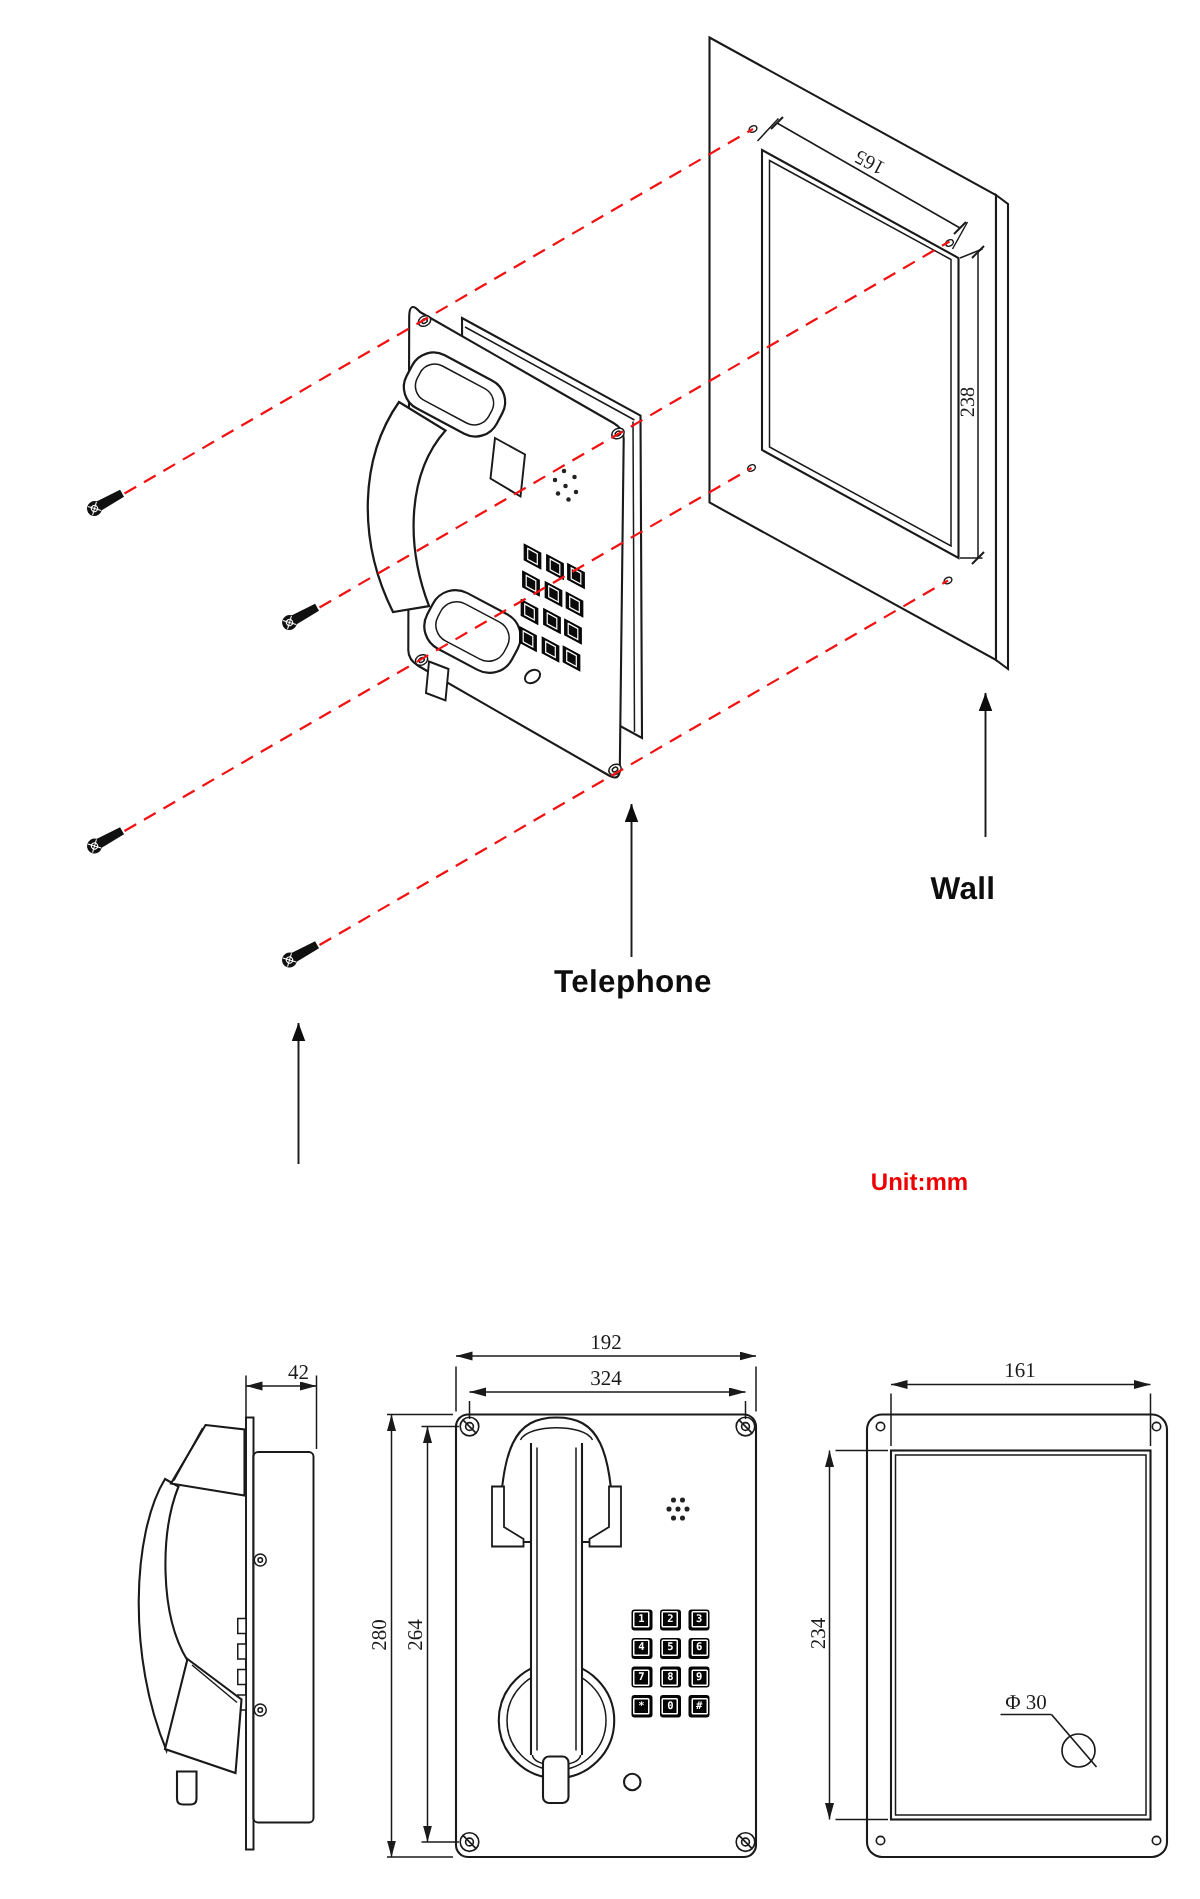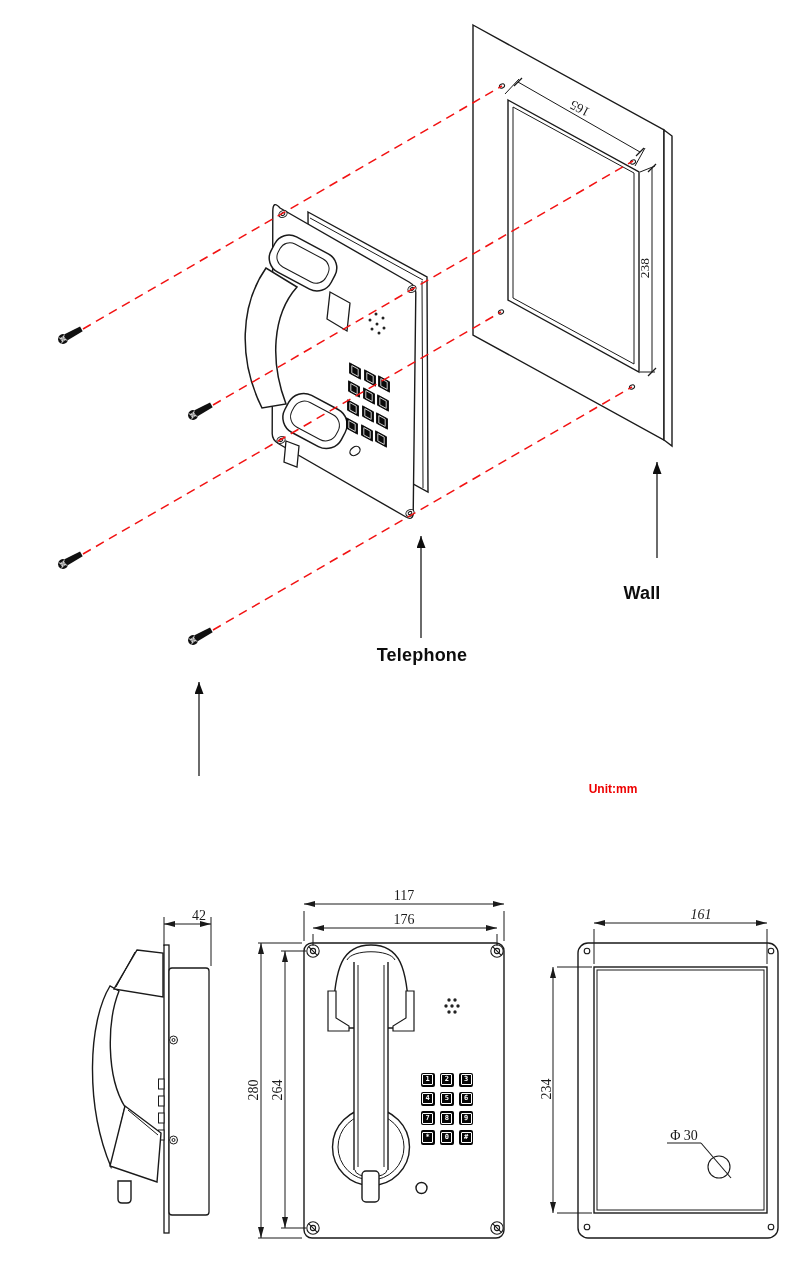--- a/index.html
+++ b/index.html
@@ -4,22 +4,22 @@
 <style>
   html,body{margin:0;padding:0;background:#ffffff;}
   .canvas{position:relative;width:800px;height:1266px;background:#fff;overflow:hidden;
           font-family:"Liberation Sans",sans-serif;}
   .canvas svg{position:absolute;left:0;top:0;}
   .txt{position:absolute;transform:translate(-50%,-50%);white-space:nowrap;}
   .dim{font-family:"Liberation Serif","DejaVu Serif",serif;font-size:14px;color:#1a1a1a;}
   .dim-sm{font-size:13.5px;}
   .rot-90{transform:translate(-50%,-50%) rotate(-90deg);}
   .rot-165{transform:translate(-50%,-50%) rotate(208deg);}
-  .lbl{font-weight:700;font-size:18px;color:#0d0d0d;letter-spacing:0.2px;}
-  .unit{font-weight:700;font-size:12px;}
+  .lbl{font-weight:700;font-size:21px;color:#0d0d0d;letter-spacing:0.2px;}
+  .unit{font-weight:700;font-size:16px;}
   .key{position:absolute;width:14.2px;height:14.2px;background:#050505;border-radius:2px;
        display:flex;align-items:center;justify-content:center;}
   .key::before{content:'';position:absolute;inset:1.6px;border:1.1px solid #ffffff;border-radius:1px;}
   .key span{position:relative;color:#fff;font-size:7px;font-weight:700;line-height:1;
             font-family:"DejaVu Sans Mono",monospace;}
 </style>
 </head>
 <body>
 
 <div class="canvas">
@@ -279,26 +279,26 @@
 
 <div class="txt dim dim-sm rot-165" style="left:580px;top:108px;">165</div>
 <div class="txt dim dim-sm rot-90" style="left:645px;top:268px;">238</div>
 
 <div class="txt lbl" style="left:642px;top:593px;">Wall</div>
 <div class="txt lbl" style="left:422px;top:655px;">Telephone</div>
 <div class="txt unit" style="left:613px;top:789px;color:#ee0000;">Unit:mm</div>
 
 <div class="txt dim" style="left:187px;top:916px;margin-left:12px;">42</div>
 
-<div class="txt dim" style="left:404px;top:896px;">117</div>
-<div class="txt dim" style="left:404px;top:920px;">176</div>
+<div class="txt dim" style="left:404px;top:896px;">192</div>
+<div class="txt dim" style="left:404px;top:920px;">324</div>
 <div class="txt dim rot-90" style="left:254px;top:1090px;">280</div>
 <div class="txt dim rot-90" style="left:278px;top:1090px;">264</div>
 
-<div class="txt dim" style="left:701px;top:915px;font-style:italic;">161</div>
+<div class="txt dim" style="left:680px;top:915px;">161</div>
 <div class="txt dim rot-90" style="left:547px;top:1089px;">234</div>
 <div class="txt dim" style="left:684px;top:1136px;">Φ 30</div>
 
 <div class="key" style="left:420.5px;top:1072.5px;">
       <span>1</span>
     </div>
 <div class="key" style="left:439.8px;top:1072.5px;">
       <span>2</span>
     </div>
 <div class="key" style="left:459.1px;top:1072.5px;">

